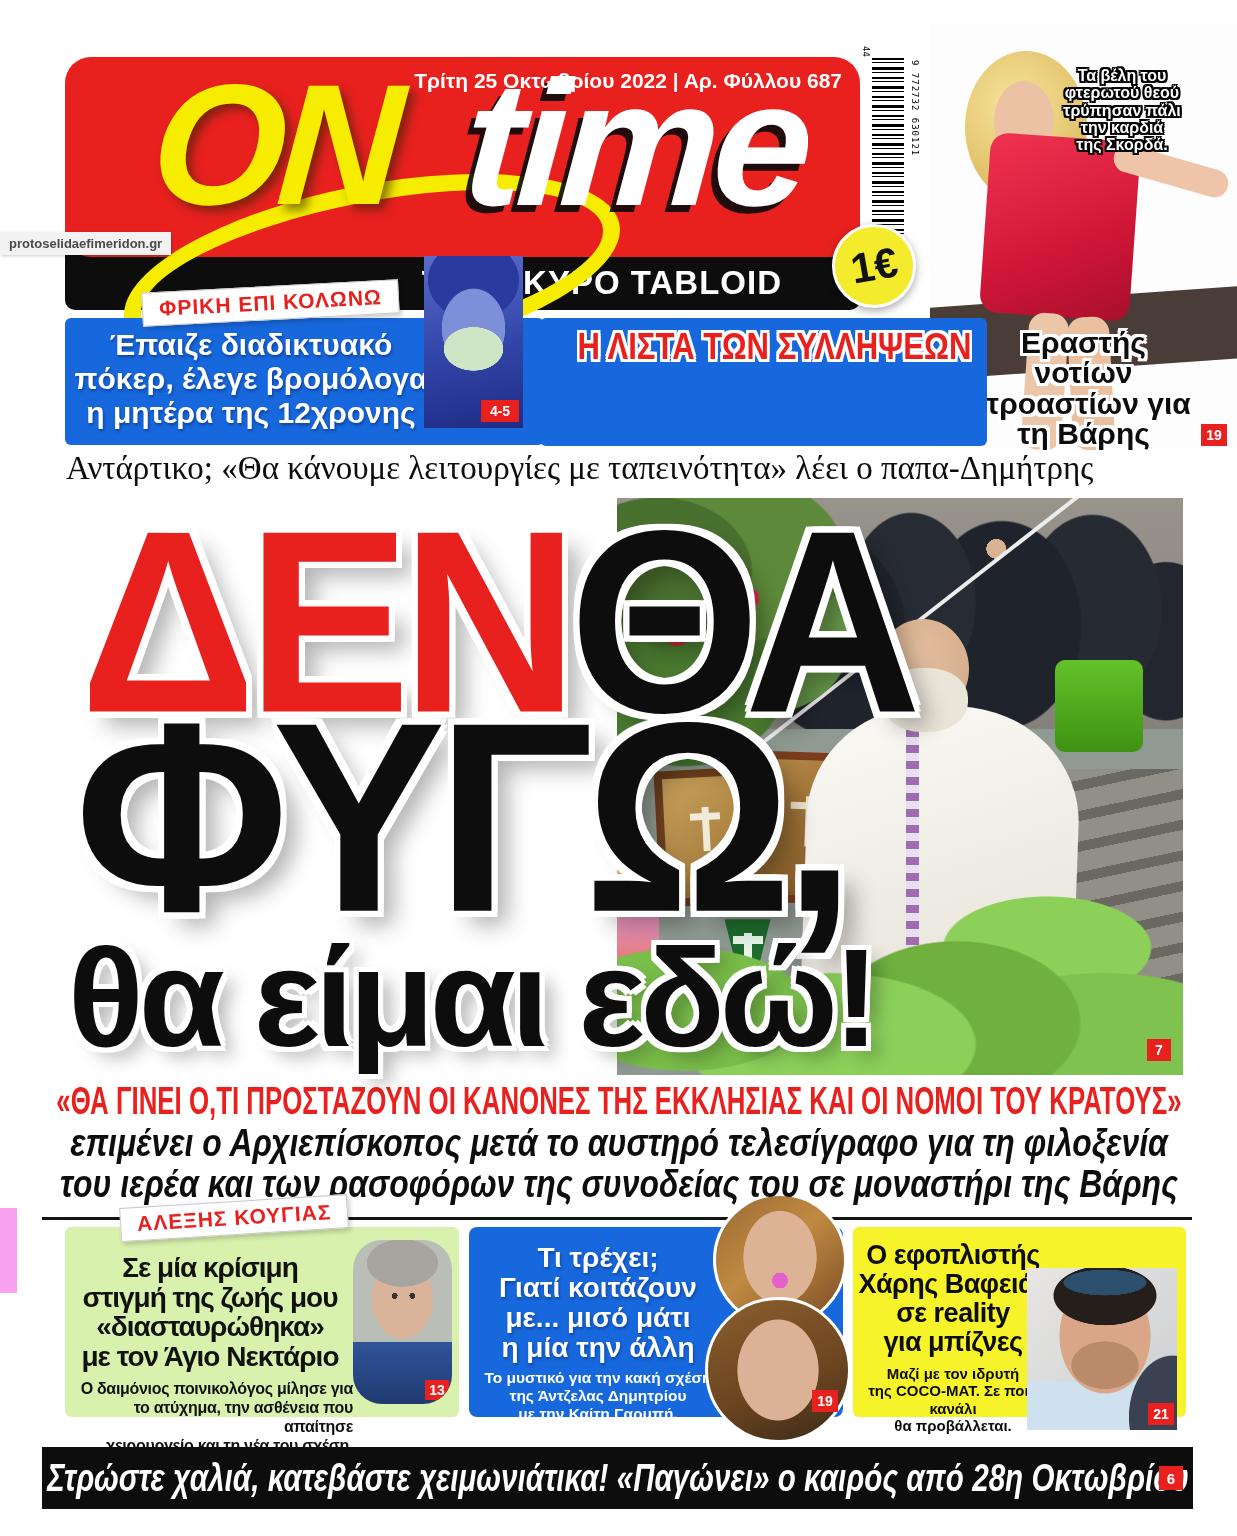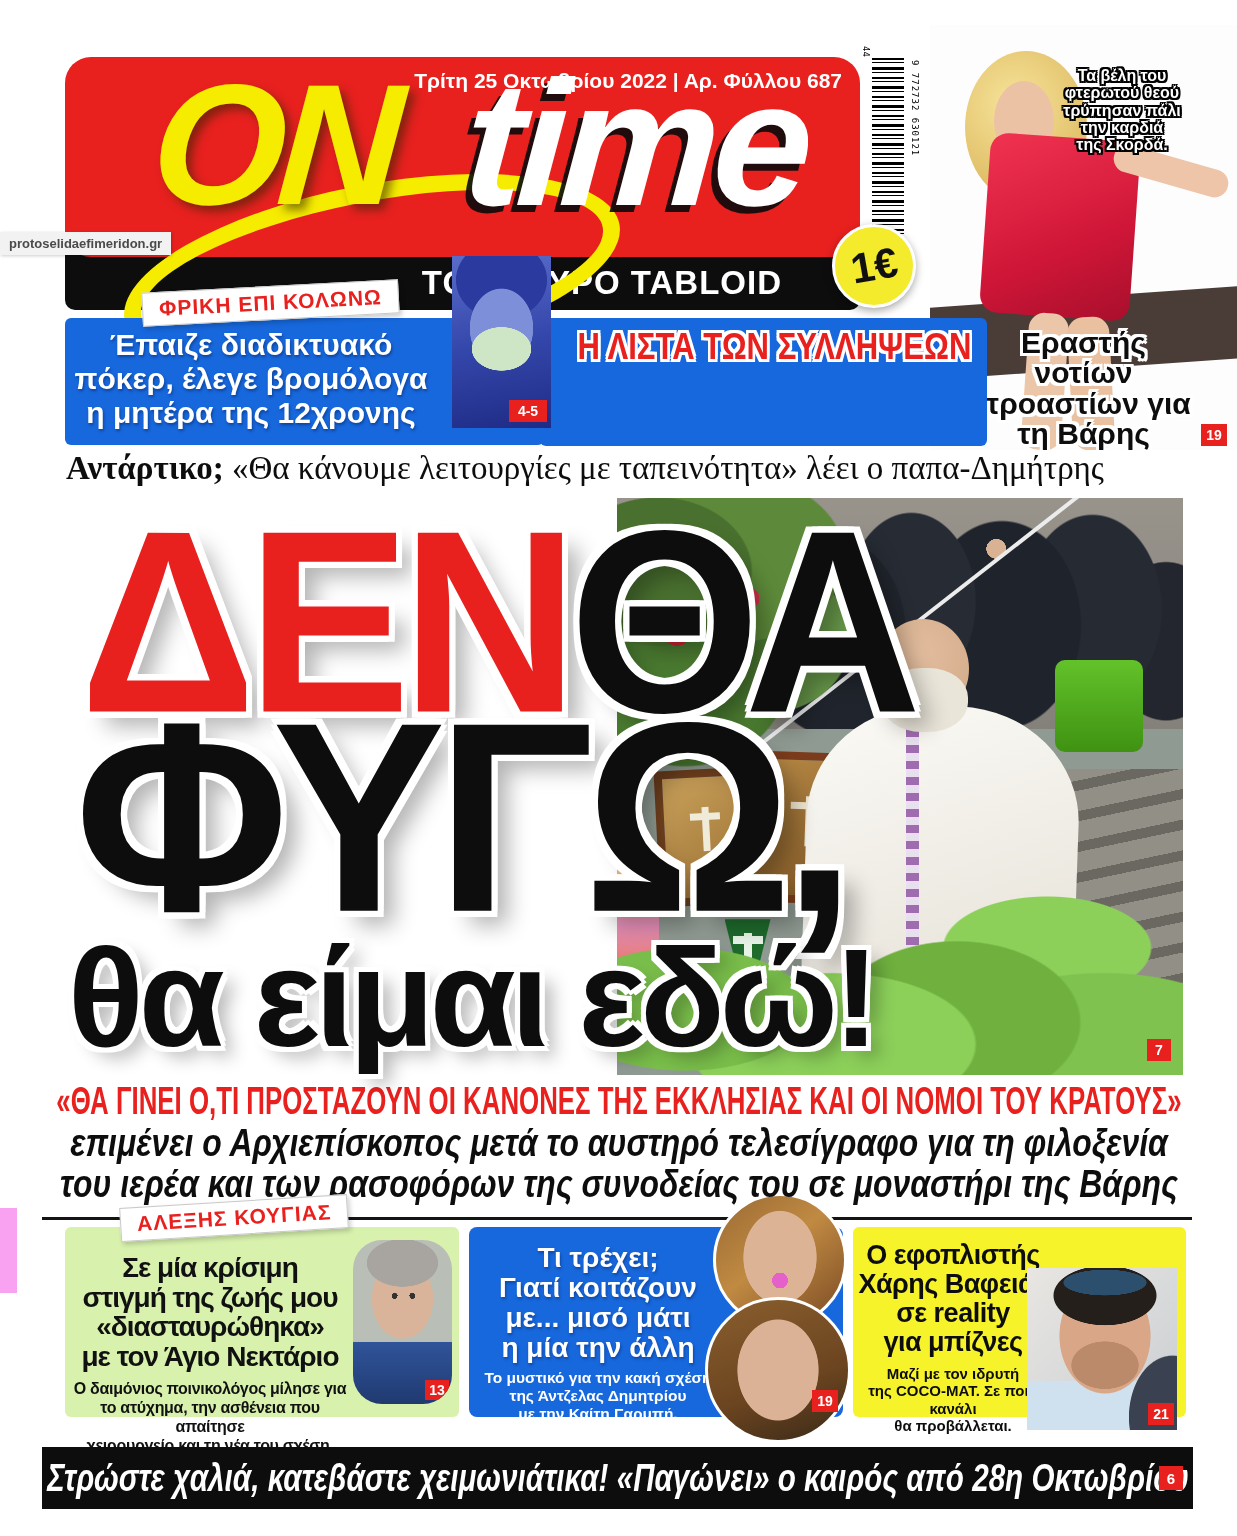--- a/index.html
+++ b/index.html
@@ -47,21 +47,21 @@
      text-shadow:1px 2px 3px rgba(0,20,70,.45);}
   .arrests-box{left:540px;top:318px;width:433px;height:128px;z-index:3;}
   .arrests-h{left:0;top:8px;width:100%;color:#e8211f;font-weight:900;font-size:37px;}
   .arrests-h span{display:inline-block;transform:scaleX(.84);
      text-shadow:-3px -3px 0 #fff,3px -3px 0 #fff,-3px 3px 0 #fff,3px 3px 0 #fff,0 -3px 0 #fff,0 3px 0 #fff,-3px 0 0 #fff,3px 0 0 #fff;}
   .arrests-s{left:0;top:52px;width:100%;color:#fff;font-family:"Liberation Serif",serif;font-style:italic;
      font-weight:700;font-size:26px;line-height:1.1;}
 
   
   .photo{overflow:hidden;}
-  .masked-photo{left:452px;top:256px;width:99px;height:172px;z-index:6;
+  .masked-photo{left:424px;top:256px;width:99px;height:172px;z-index:6;
     background:
       radial-gradient(ellipse 30px 22px at 50% 54%, #cfe6c6 98%, transparent),
       radial-gradient(ellipse 32px 40px at 50% 42%, #7d8fd8 98%, transparent),
       radial-gradient(ellipse 46px 40px at 50% 14%, #2b3a9e 98%, transparent),
       linear-gradient(170deg,#5a6cc9 0%,#3447ab 50%,#1f2c86 100%);}
 
   .skorda-photo{left:930px;top:25px;width:307px;height:425px;background:#fdfdfd;z-index:2;}
   .sk-beam{left:-6px;top:272px;width:322px;height:72px;background:#4a3c36;transform:rotate(-4deg);}
   .sk-hair{left:35px;top:26px;width:122px;height:152px;border-radius:55%;
      background:radial-gradient(circle at 40% 35%,#f7e49a,#ddba62 75%);}
@@ -128,21 +128,21 @@
   .p-foliage-b{left:0;bottom:0;width:100%;height:38%;
     background:
       radial-gradient(ellipse 125px 62px at 12% 70%, #79bd4a 98%, transparent),
       radial-gradient(ellipse 145px 72px at 38% 86%, #8cd05a 98%, transparent),
       radial-gradient(ellipse 125px 82px at 60% 76%, #6fb03f 98%, transparent),
       radial-gradient(ellipse 155px 72px at 86% 86%, #7fc24f 98%, transparent),
       radial-gradient(ellipse 105px 52px at 76% 42%, #8cd05a 98%, transparent);}
 
   
   .strapline{left:66px;top:450px;width:1130px;font-family:"Liberation Serif",serif;font-size:33px;color:#0d0d0d;z-index:8;}
-  .strapline b{font-weight:700;}
+  .strapline b{font-weight:400;}
   .hl{z-index:9;font-weight:800;line-height:1;letter-spacing:-9px;}
   .hl1{left:80px;top:492px;font-size:245px;transform:scaleY(1.06);transform-origin:top left;}
   .hl1 .red{color:#e8211f;
      text-shadow:-6px -6px 0 #fff,6px -6px 0 #fff,-6px 6px 0 #fff,6px 6px 0 #fff,0 -6px 0 #fff,0 6px 0 #fff,-6px 0 0 #fff,6px 0 0 #fff,16px 14px 22px rgba(0,0,0,.3);}
   .hl1 .blk,.hl2{color:#0d0d0d;
      text-shadow:-6px -6px 0 #fff,6px -6px 0 #fff,-6px 6px 0 #fff,6px 6px 0 #fff,0 -6px 0 #fff,0 6px 0 #fff,-6px 0 0 #fff,6px 0 0 #fff,16px 14px 22px rgba(0,0,0,.3);}
   .hl2{left:75px;top:682px;font-size:260px;transform:scaleY(1.04);transform-origin:top left;}
   .hl3{left:68px;top:928px;font-size:140px;font-weight:800;color:#0d0d0d;letter-spacing:-5px;z-index:9;line-height:1;
      text-shadow:-5px -5px 0 #fff,5px -5px 0 #fff,-5px 5px 0 #fff,5px 5px 0 #fff,0 -5px 0 #fff,0 5px 0 #fff,-5px 0 0 #fff,5px 0 0 #fff,12px 10px 18px rgba(0,0,0,.3);}
 
@@ -151,21 +151,21 @@
   .deck{left:50%;font-size:38px;font-weight:800;font-style:italic;color:#0d0d0d;z-index:8;
      transform:translateX(-50%) scaleX(.84);}
   .deck1{top:1122px;} .deck2{top:1163px;}
 
   .divider{left:42px;top:1217px;width:1150px;height:3px;background:#141414;z-index:1;}
   .pinkstrip{left:0;top:1208px;width:17px;height:85px;background:#f9a2f2;z-index:5;}
 
   
   .greenbox{left:65px;top:1227px;width:394px;height:190px;background:#d8f2ad;border-radius:6px;z-index:2;}
   .kg-h{left:2px;top:26px;width:286px;color:#111;font-weight:800;font-size:28px;line-height:1.06;letter-spacing:-1px;}
-  .kg-s{left:2px;top:152px;width:286px;color:#111;font-weight:700;font-size:16px;line-height:1.18;letter-spacing:-.3px;top:153px;}
+  .kg-s{left:2px;top:152px;width:286px;color:#111;font-weight:700;font-size:16px;line-height:1.18;letter-spacing:-.3px;top:153px;text-align:right;}
   .kg-photo{right:7px;top:13px;width:99px;height:164px;
     background:
       radial-gradient(circle 3px at 42% 34%, #333 98%, transparent),
       radial-gradient(circle 3px at 60% 34%, #333 98%, transparent),
       radial-gradient(ellipse 36px 24px at 50% 14%, #a8a5a0 98%, transparent),
       radial-gradient(ellipse 31px 40px at 50% 36%, #d9b49a 98%, transparent),
       linear-gradient(180deg,#b9beb6 0 62%,#30549a 62%,#203a70 100%); border-radius: 29px;}
 
   .singersbox{left:469px;top:1227px;width:374px;height:190px;background:#1768dd;border-radius:8px;z-index:2;}
   .sg-h{left:8px;top:16px;width:242px;color:#fff;font-weight:800;font-size:28px;line-height:1.07;

